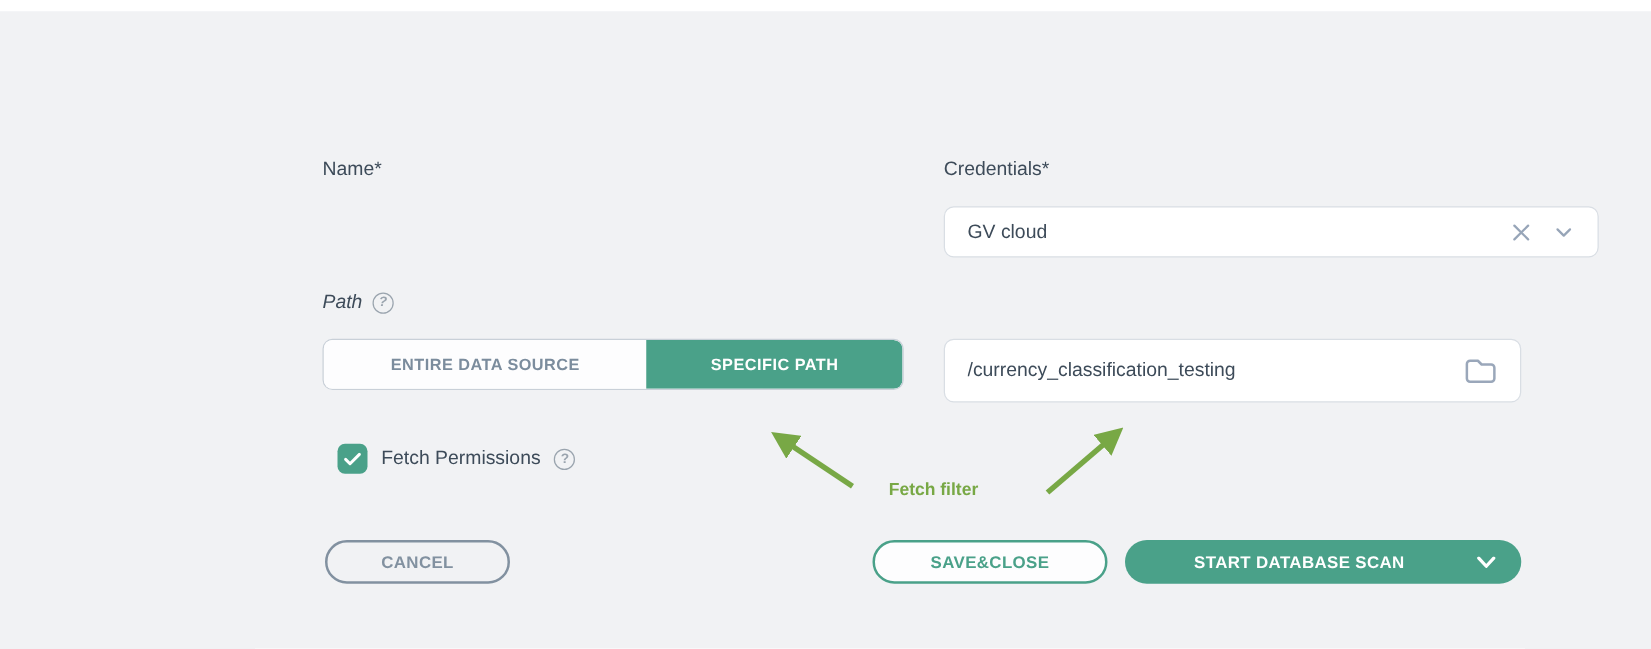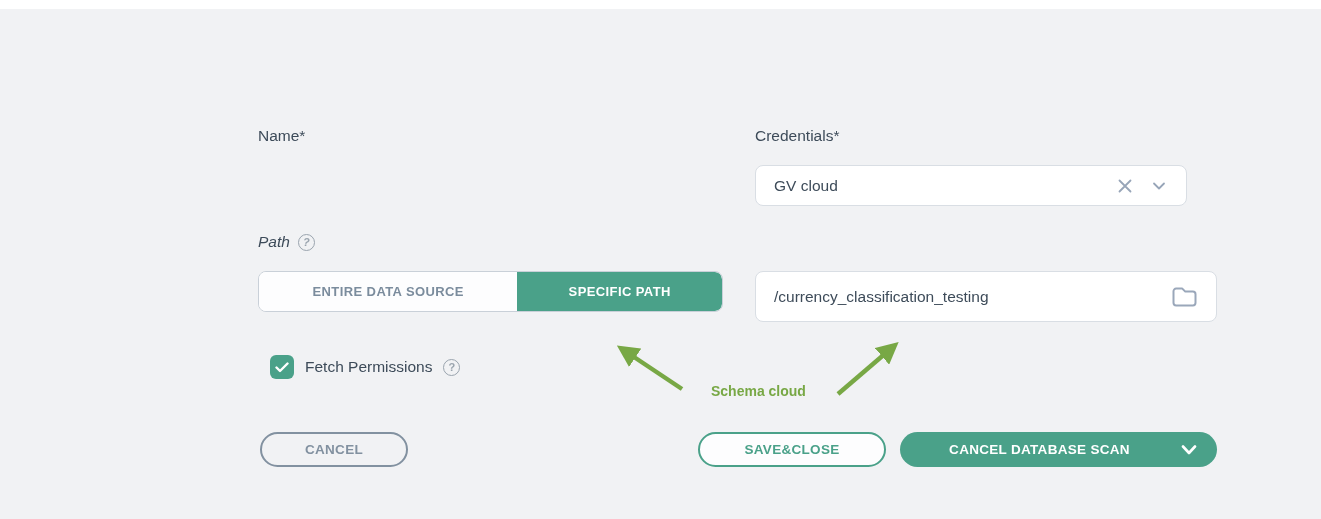--- a/index.html
+++ b/index.html
@@ -29,21 +29,21 @@
   }
 
   .text-input {
     position:absolute; background:#ffffff; border:1px solid #d9dee4; border-radius:8px;
     font-family:inherit; font-size:15.5px; color:#3d4b59; padding:0 18px; outline:none;
   }
   .text-input::placeholder { color:#8093a4; opacity:1; }
   #name-input { left:258px; top:165px; width:465px; height:41px; }
 
   .select {
-    position:absolute; left:755px; top:165px; width:432px; height:41px;
+    position:absolute; left:755px; top:165px; width:524px; height:41px;
     background:#ffffff; border:1px solid #d9dee4; border-radius:8px;
     display:flex; align-items:center; padding:0 16px 0 18px; cursor:pointer;
   }
   .select-value { flex:1; font-size:15.5px; color:#3d4b59; }
   .icon-btn { display:inline-flex; align-items:center; justify-content:center; padding:2px; cursor:pointer; }
   .icon-btn + .icon-btn { margin-left:12px; }
 
   .toggle-group {
     position:absolute; left:258px; top:271px; width:465px; height:41px;
     border:1px solid #c9d0d8; border-radius:8px; overflow:hidden;
@@ -147,25 +147,25 @@
 
   <svg class="annotation-svg">
     <defs>
       <marker id="arrowhead" markerWidth="5" markerHeight="5" refX="3.6" refY="2.5" orient="auto" markerUnits="strokeWidth">
         <path d="M0,0 L5,2.5 L0,5 z" fill="#78a845"></path>
       </marker>
     </defs>
     <line x1="682" y1="389" x2="622" y2="349" stroke="#78a845" stroke-width="4.4" marker-end="url(#arrowhead)"></line>
     <line x1="838" y1="394" x2="894" y2="346" stroke="#78a845" stroke-width="4.4" marker-end="url(#arrowhead)"></line>
   </svg>
-  <div class="annotation-text">Schema cloud</div>
+  <div class="annotation-text">Fetch filter</div>
 
   <button class="btn" id="cancel-btn">CANCEL</button>
   <button class="btn" id="save-close-btn">SAVE&amp;CLOSE</button>
   <button class="btn" id="start-scan-btn">
-    <span>CANCEL DATABASE SCAN</span>
+    <span>START DATABASE SCAN</span>
     <span class="start-chevron">
       <svg width="16" height="10" viewBox="0 0 16 10">
           <path d="M2 1.5 L8 8 L14 1.5" stroke="#ffffff" stroke-width="2.6" stroke-linecap="round" stroke-linejoin="round" fill="none"></path>
         </svg>
     </span>
   </button>
 </div>
 
 </body></html>

